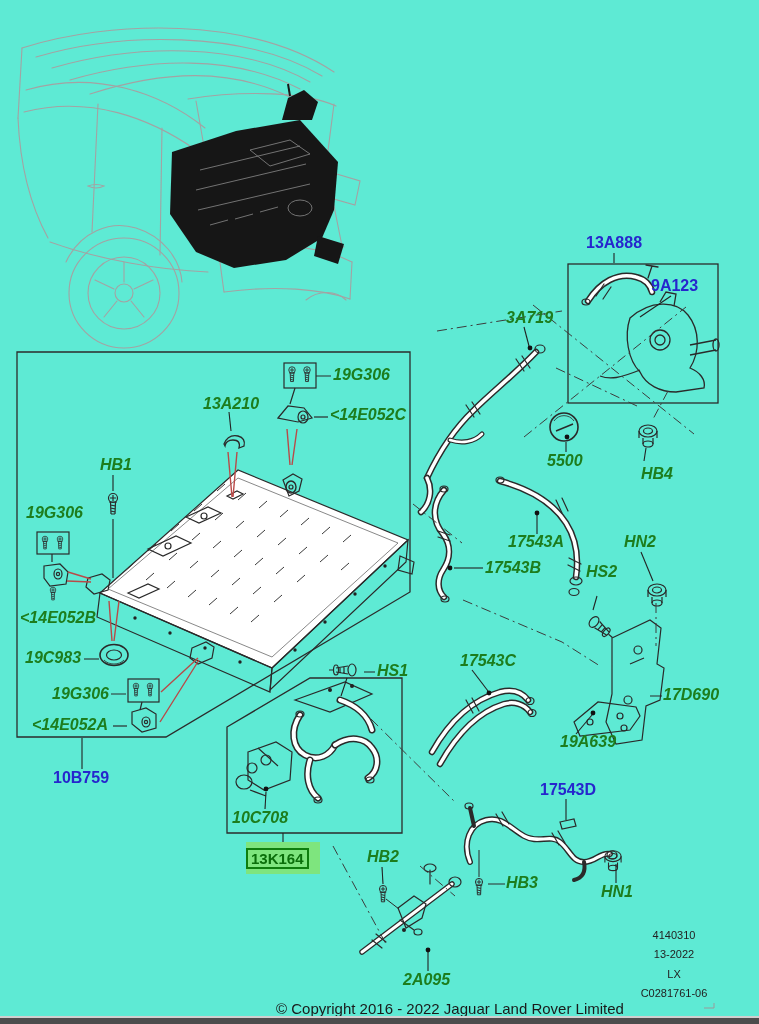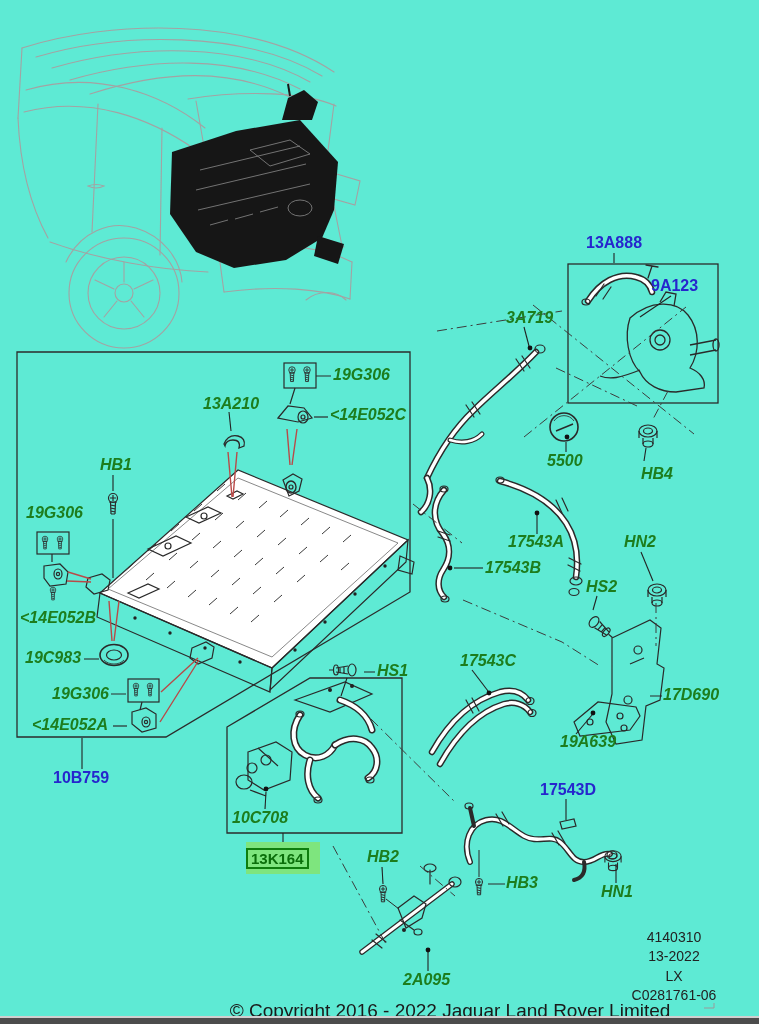--- a/index.html
+++ b/index.html
@@ -5,22 +5,22 @@
   html,body{margin:0;padding:0;background:#fff;}
   .stage{position:relative;width:759px;height:1024px;background:#5eead4;overflow:hidden;
          font-family:"Liberation Sans",sans-serif;}
   svg.art{position:absolute;left:0;top:0;}
   .lbl{position:absolute;font-weight:bold;font-size:16px;line-height:16px;white-space:nowrap;cursor:pointer;}
   .lbl.g{color:#1d7d1d;font-style:italic;}
   .lbl.b{color:#2626cd;}
   .hl-box{position:absolute;left:246px;top:842px;width:74px;height:32px;background:#7ee57e;
           display:flex;align-items:center;justify-content:flex-start;cursor:pointer;}
   .hl-inner{border:2px solid #0e7e0e;padding:0 3px;color:#0a6e0a;font-weight:bold;font-size:15px;line-height:17px;}
-  .ftline{position:absolute;left:612px;width:124px;text-align:center;font-size:14px;color:#222;}
-  .copyright{position:absolute;left:190px;top:1000px;width:520px;text-align:center;font-size:19px;color:#1a1a1a;}
+  .ftline{position:absolute;left:612px;width:124px;text-align:center;font-size:11px;color:#222;}
+  .copyright{position:absolute;left:190px;top:1000px;width:520px;text-align:center;font-size:15px;color:#1a1a1a;}
   .bar1{position:absolute;left:0;top:1016px;width:759px;height:2px;background:#cfcfcf;}
   .bar2{position:absolute;left:0;top:1018px;width:759px;height:6px;background:#4c4c4c;}
 </style>
 </head>
 <body>
 
 <div class="stage">
 
 <svg class="art" width="759" height="1024" viewBox="0 0 759 1024">
 
@@ -409,21 +409,21 @@
 <div class="lbl g" style="left:26px;top:505px">19G306</div>
 <div class="lbl g" style="left:20px;top:610px">&lt;14E052B</div>
 <div class="lbl g" style="left:25px;top:650px">19C983</div>
 <div class="lbl g" style="left:52px;top:686px">19G306</div>
 <div class="lbl g" style="left:32px;top:717px">&lt;14E052A</div>
 <div class="lbl b" style="left:53px;top:770px">10B759</div>
 <div class="lbl g" style="left:377px;top:663px">HS1</div>
 <div class="lbl g" style="left:508px;top:534px">17543A</div>
 <div class="lbl g" style="left:485px;top:560px">17543B</div>
 <div class="lbl g" style="left:624px;top:534px">HN2</div>
-<div class="lbl g" style="left:586px;top:579px">HS2</div>
+<div class="lbl g" style="left:586px;top:564px">HS2</div>
 <div class="lbl g" style="left:460px;top:653px">17543C</div>
 <div class="lbl g" style="left:663px;top:687px">17D690</div>
 <div class="lbl g" style="left:560px;top:734px">19A639</div>
 <div class="lbl g" style="left:232px;top:810px">10C708</div>
 <div class="lbl g" style="left:367px;top:849px">HB2</div>
 <div class="lbl b" style="left:540px;top:782px">17543D</div>
 <div class="lbl g" style="left:506px;top:875px">HB3</div>
 <div class="lbl g" style="left:601px;top:884px">HN1</div>
 <div class="lbl g" style="left:403px;top:972px">2A095</div>
 

